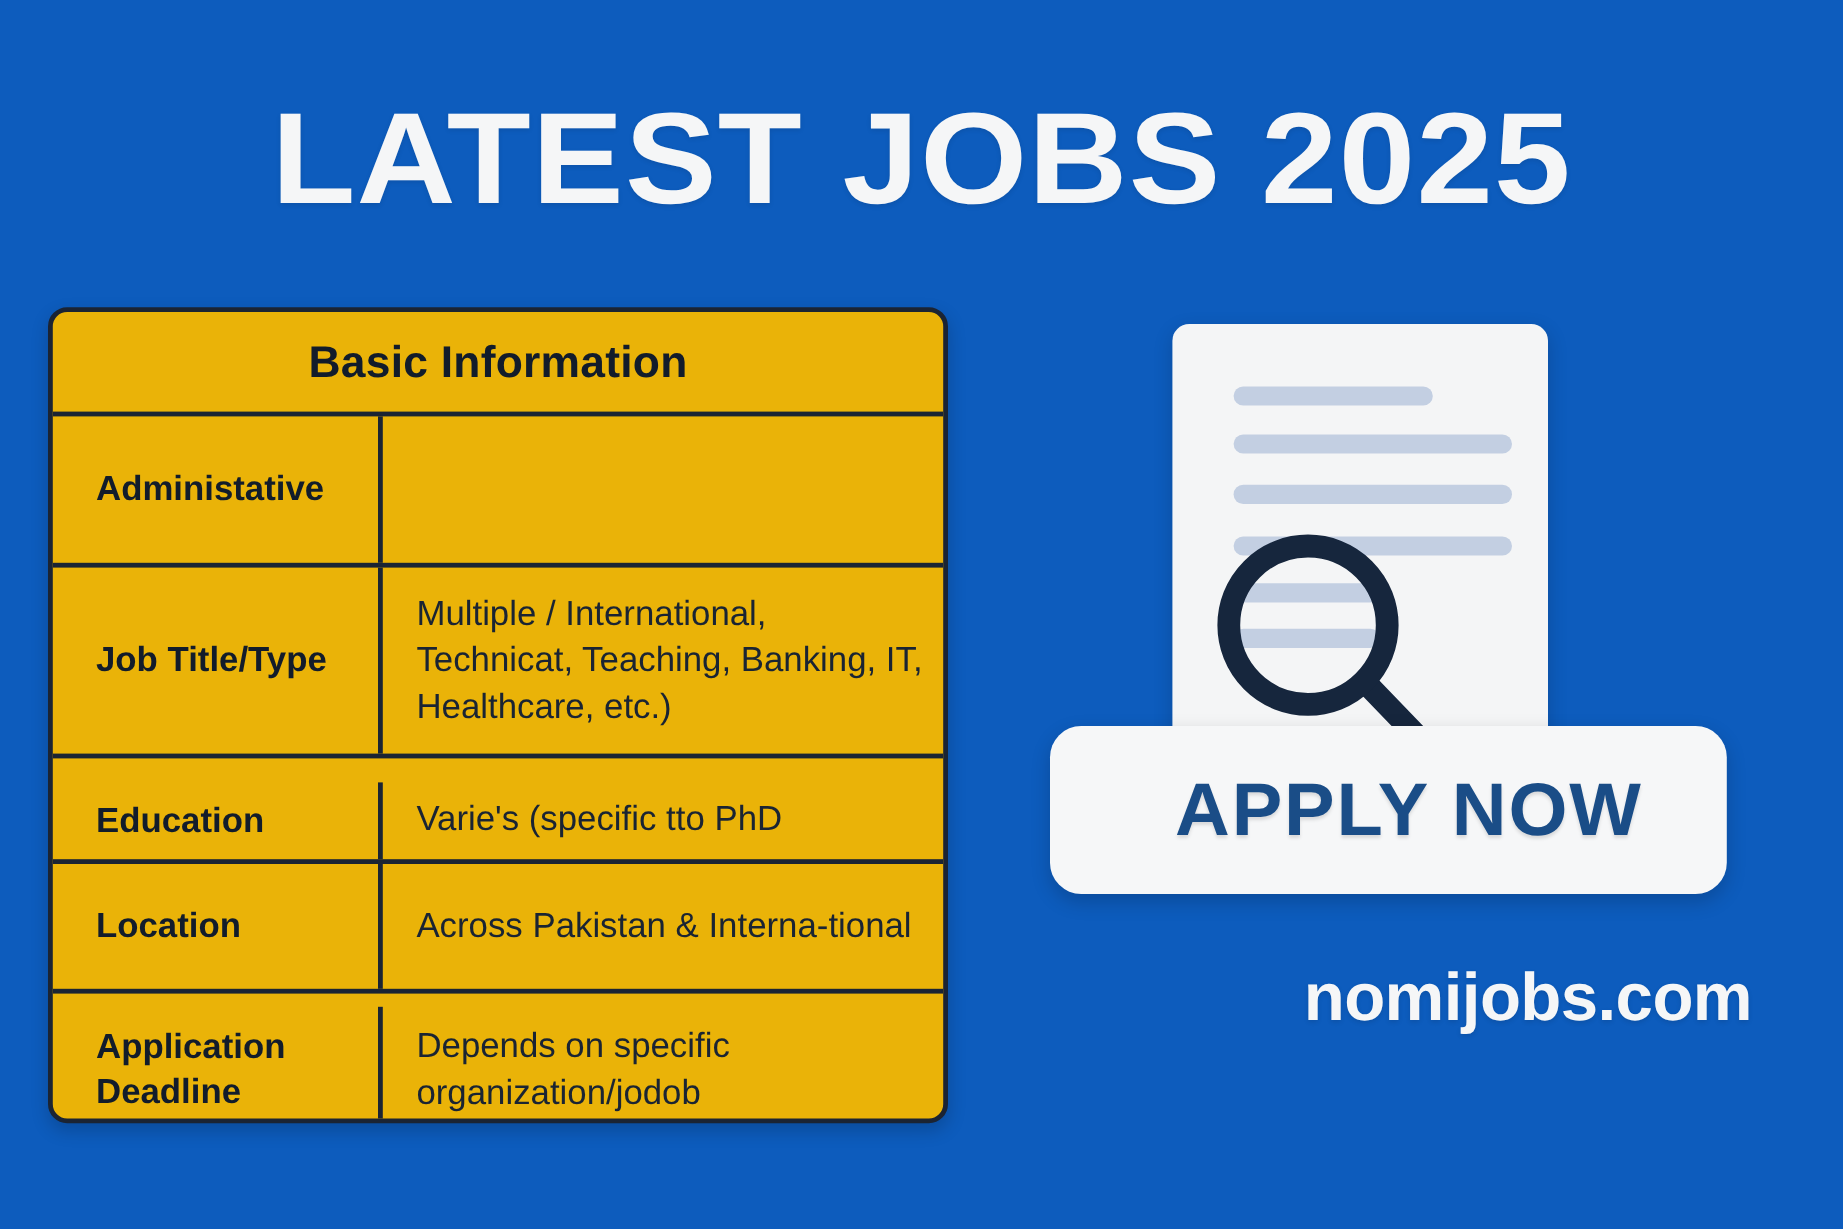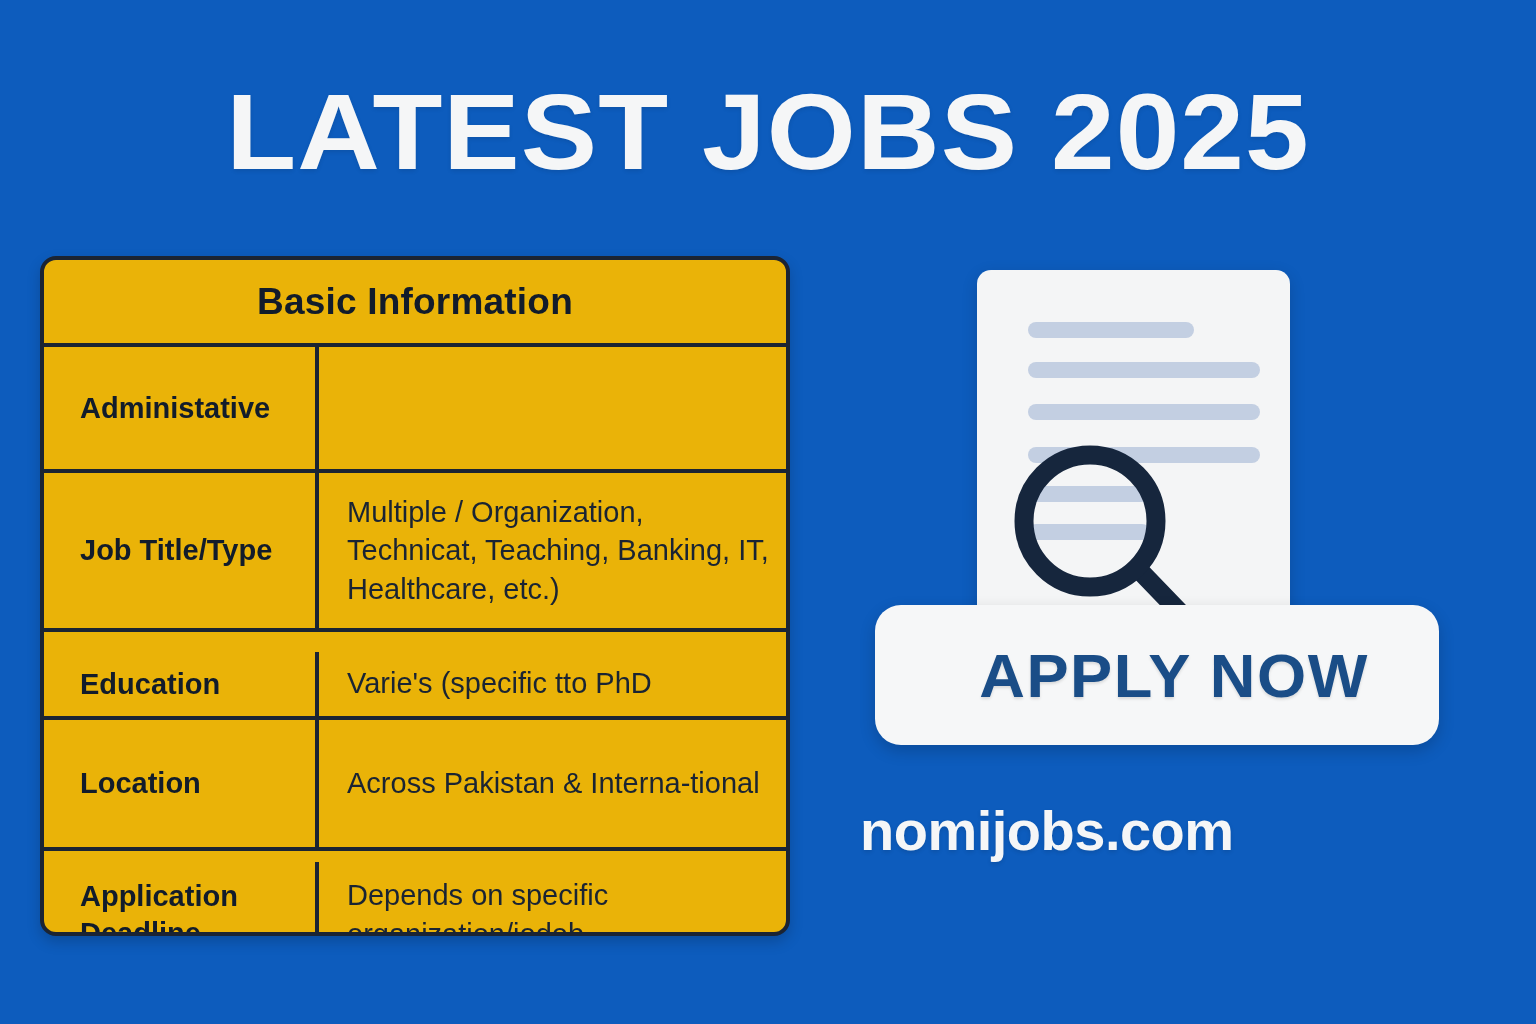--- a/index.html
+++ b/index.html
@@ -68,21 +68,21 @@
     padding:14px 16px 14px 28px;
     display:flex; align-items:center;
     color:#1a2433;
     font-size:29px;
     font-weight:400;
     line-height:1.32;
   }
   .r-org    { height:126px; }
   .r-job    { height:159px; }
   .r-edu    { height:88px;align-items:flex-end; }
-  .r-loc    { height:131px; }
+  .r-loc    { height:108px; }
   .r-dead   { height:105px; }
 
   
   .graphic{
     position:absolute;
     left:860px; top:256px;
     width:600px; height:700px;
   }
   .doc-sheet{
     position:absolute;
@@ -128,21 +128,21 @@
     font-size:62px;
     font-weight:700;
     letter-spacing:1.5px;
     transform:scaleX(1.02);
     text-shadow:0 2px 3px rgba(0,0,0,.12);
   }
 
   .site-url{
     position:absolute;
     left:0; right:0; top:542px;
-    text-align:left;
+    text-align:right;
     color:#f5f6f7;
     font-size:56px;
     font-weight:700;
     letter-spacing:-.5px;
     text-shadow:0 2px 4px rgba(0,0,0,.12);
   }
 </style>
 </head>
 <body>
 
@@ -151,21 +151,21 @@
 <div class="info-card">
 
   <div class="info-head">Basic Information</div>
 
   <div class="info-row r-org">
     <div class="cell-label">Administative</div>
   </div>
 
   <div class="info-row r-job">
     <div class="cell-label">Job Title/Type</div>
-    <div class="cell-value">Multiple / Organization, Technicat, Teaching, Banking, IT, Healthcare, etc.)</div>
+    <div class="cell-value">Multiple / International, Technicat, Teaching, Banking, IT, Healthcare, etc.)</div>
   </div>
 
   <div class="info-row r-edu">
     <div class="cell-label">Education</div>
     <div class="cell-value">Varie's (specific tto PhD</div>
   </div>
 
   <div class="info-row r-loc">
     <div class="cell-label">Location</div>
     <div class="cell-value">Across Pakistan &amp; Interna-tional</div>

